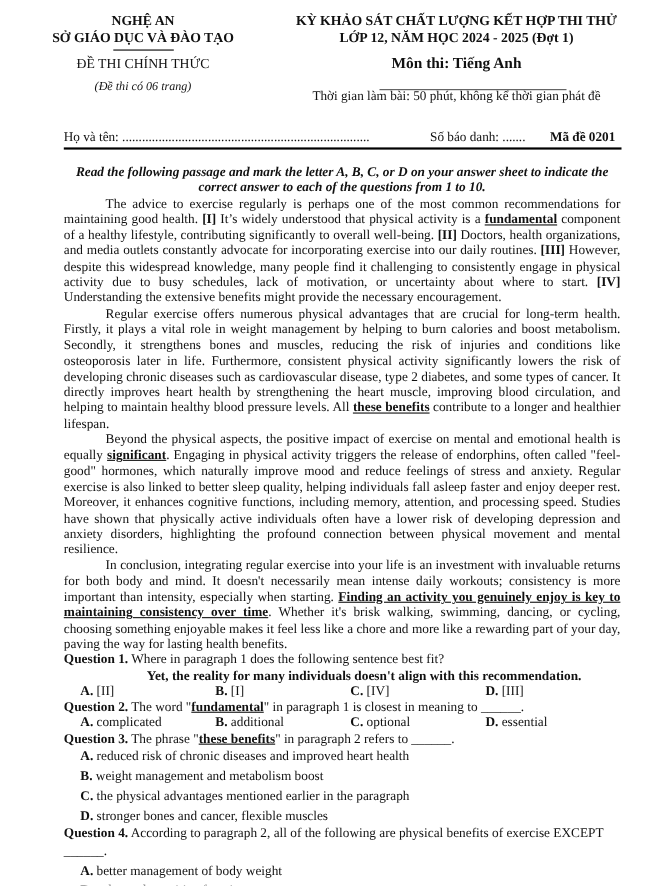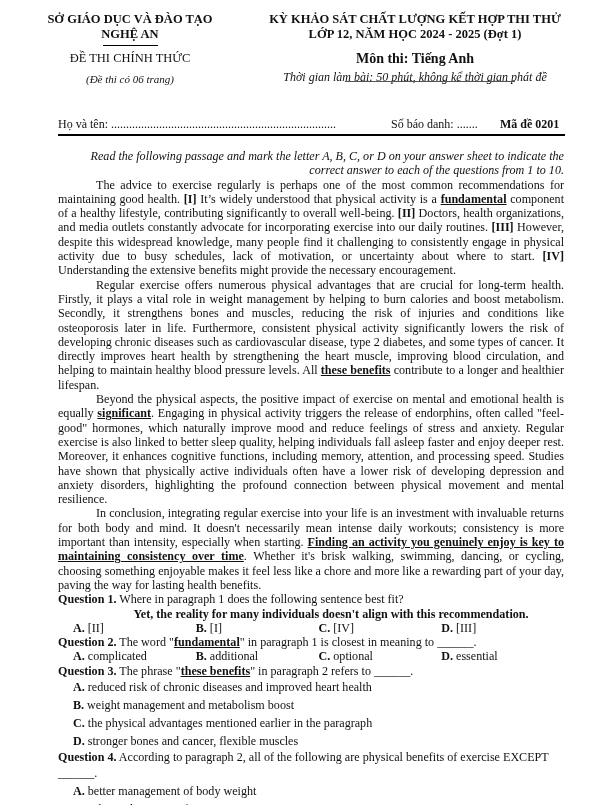--- a/index.html
+++ b/index.html
@@ -11,55 +11,55 @@
   .page { position: absolute; left: 0; top: 0; width: 611px; height: 805px; }
 
   
   .hdr-left { position: absolute; left: 40px; top: 12px; width: 180px; text-align: center; }
   .hdr-right { position: absolute; left: 250px; top: 12px; width: 330px; text-align: center; }
   .hdr-b { font-weight: bold; font-size: 12.5px; line-height: 15px; }
   .hdr-line { width: 55px; height: 0; border-top: 1px solid #000; margin: 3px auto 4px auto; }
   .hdr-norm { font-size: 12.5px; line-height: 16px; }
   .hdr-it { font-style: italic; font-size: 11px; line-height: 16px; margin-top: 5px; }
   .subj { font-weight: bold; font-size: 14px; line-height: 17px; margin-top: 8px; }
-  .time { font-style: italic; font-size: 12px; line-height: 16px; margin-top: 2px; }
+  .time { font-size: 12px; line-height: 16px; margin-top: 12px; }
   .time-line { position: absolute; left: 345px; top: 81px; width: 170px; border-top: 1px solid #555; }
 
   
   .student { position: absolute; left: 58px; top: 117px; width: 507px; font-size: 12px; line-height: 14px; }
   .student .name { position: absolute; left: 0; top: 0; }
   .student .sbd { position: absolute; left: 333px; top: 0; }
   .student .made { position: absolute; left: 442px; top: 0; font-weight: bold; }
   .rule { position: absolute; left: 58px; top: 134px; width: 507px; border-top: 2px solid #000; }
 
   
   .content { position: absolute; left: 58px; top: 149px; width: 506px; font-size: 12.1px; line-height: 14.3px; }
-  .instr { font-weight: normal; font-style: italic; text-align: right; margin: 0; }
+  .instr { font-weight: bold; font-style: italic; text-align: center; margin: 0; }
   .para { text-align: justify; text-indent: 38px; margin: 0; }
   .hl { font-weight: bold; text-decoration: underline; }
   .b { font-weight: bold; }
 
   .q { margin: 0; }
   .q-label { font-weight: bold; }
   .q-quote { font-weight: bold; text-align: center; margin: 0; padding-left: 40px; }
   .opts4 { display: flex; margin: 0 0 0 15px; }
   .opts4 .opt { width: 138px; }
   .opt-list { margin: 0 0 0 15px; }
   .opt-list .opt { line-height: 18px; }
   .opt-key { font-weight: bold; }
   .blank-line { margin: 0; line-height: 18px; }
 </style>
 </head>
 <body>
 
 <div class="page">
 
   <div class="hdr-left">
+    <div class="hdr-b">NGHỆ AN</div>
     <div class="hdr-b">SỞ GIÁO DỤC VÀ ĐÀO TẠO</div>
-    <div class="hdr-b">NGHỆ AN</div>
     <div class="hdr-line"></div>
     <div class="hdr-norm">ĐỀ THI CHÍNH THỨC</div>
     <div class="hdr-it">(Đề thi có 06 trang)</div>
   </div>
 
   <div class="hdr-right">
     <div class="hdr-b">KỲ KHẢO SÁT CHẤT LƯỢNG KẾT HỢP THI THỬ</div>
     <div class="hdr-b">LỚP 12, NĂM HỌC 2024 - 2025 (Đợt 1)</div>
     <div class="subj">Môn thi: Tiếng Anh</div>
     <div class="time">Thời gian làm bài: 50 phút, không kể thời gian phát đề</div>

